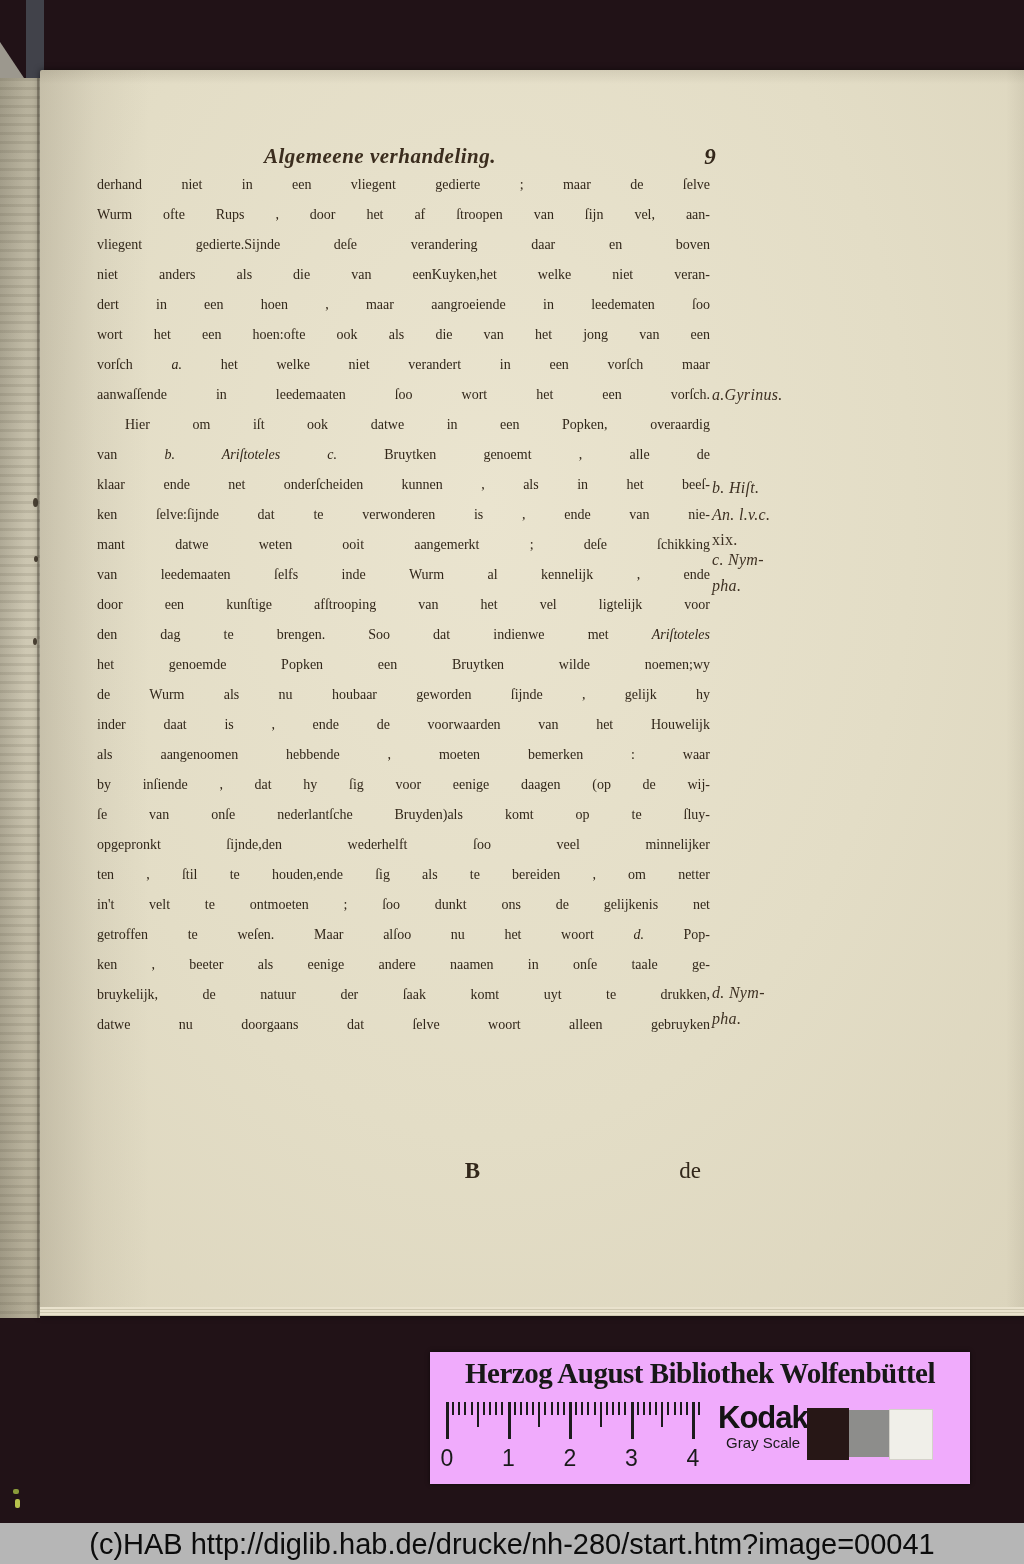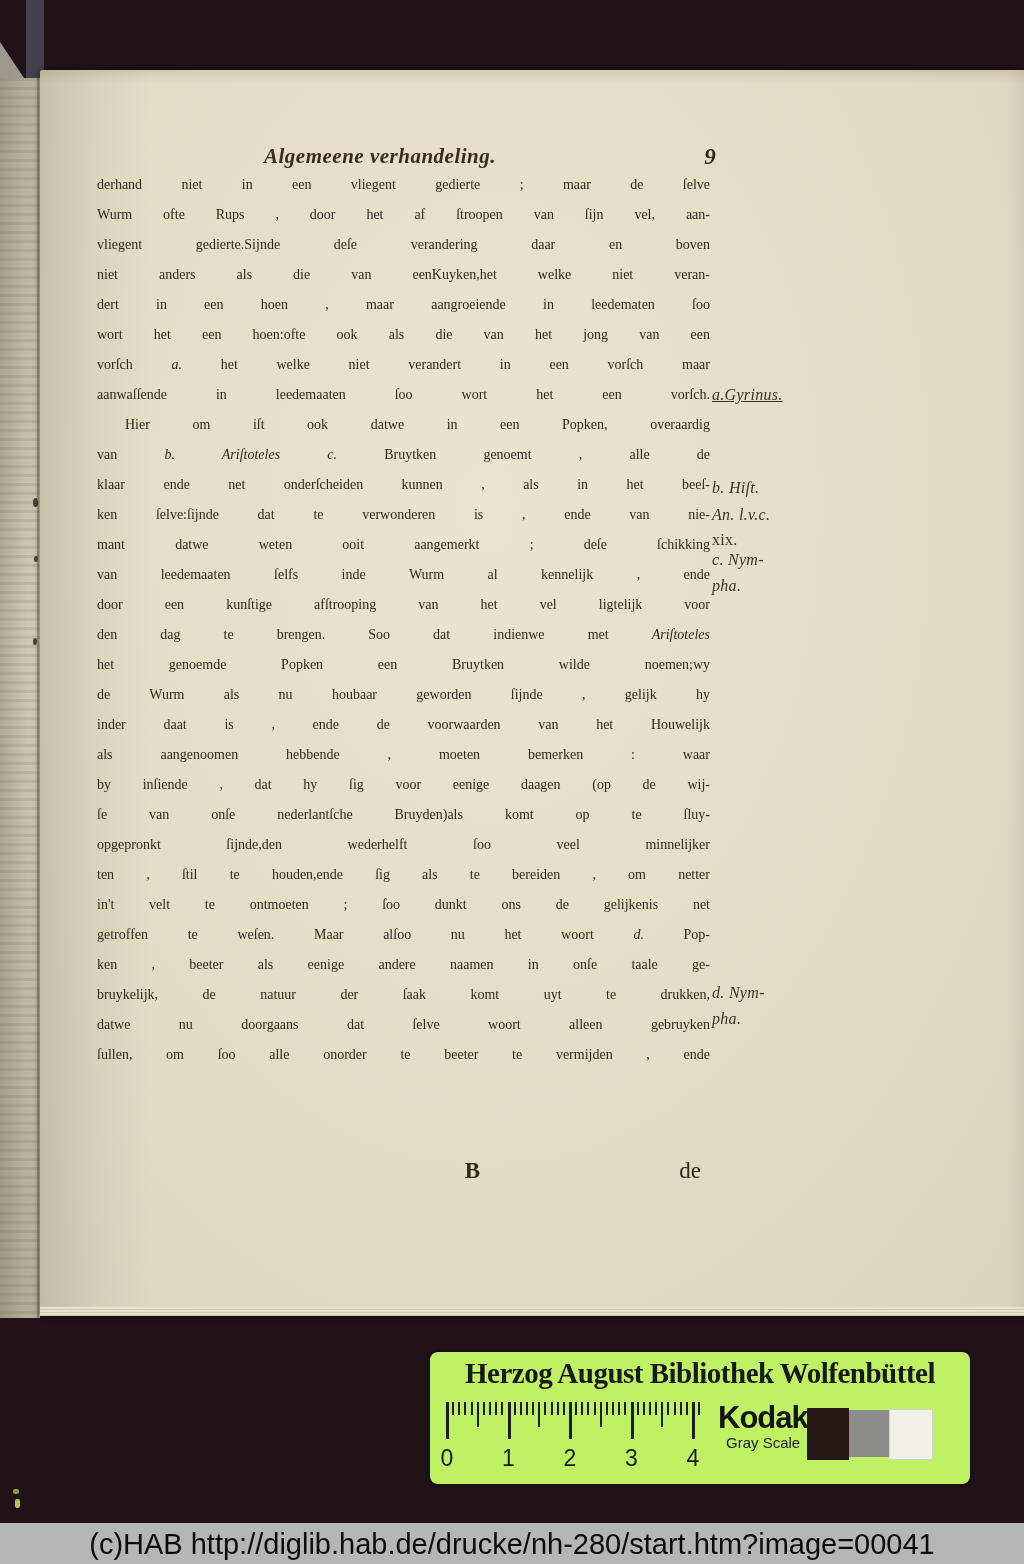--- a/index.html
+++ b/index.html
@@ -45,21 +45,21 @@
   .mnote{position:absolute;left:0;font-size:16px;color:#3e3123;letter-spacing:.3px;}
   .mnote.it{font-style:italic;}
 
   .signature-line{position:absolute;left:57px;top:1088px;width:613px;height:30px;
     font-size:23px;color:#32271a;}
   .sig-b{position:absolute;left:60%;font-weight:bold;}
   .sig-catch{position:absolute;left:95%;}
 
   
   .label{position:absolute;left:430px;top:1352px;width:540px;height:132px;
-    background:#bef264;border-radius:8px;box-shadow:0 0 4px rgba(0,0,0,.6);}
+    background:#f0abfc;border-radius:0;box-shadow:0 0 4px rgba(0,0,0,.6);}
   .label-title{position:absolute;left:0;top:5px;width:100%;text-align:center;
     font-family:"Liberation Serif",serif;font-weight:bold;font-size:29px;color:#181818;
     letter-spacing:-.5px;}
   .ruler-ticks{position:absolute;left:16px;top:50px;width:275px;height:42px;}
   .tick{position:absolute;top:0;background:#1c1c1c;}
   .t-maj{width:3px;height:37px;}
   .t-mid{width:2px;height:25px;}
   .t-min{width:2px;height:13px;}
   .ruler-numbers{position:absolute;left:16px;top:93px;width:275px;height:28px;
     font-family:"Liberation Sans","DejaVu Sans",sans-serif;font-size:23px;color:#1a1a1a;}
@@ -123,25 +123,24 @@
         <div class="tline"><span>als aangenoomen hebbende , moeten bemerken : waar</span></div>
         <div class="tline"><span>by inſiende , dat hy ſig voor eenige daagen (op de wij-</span></div>
         <div class="tline"><span>ſe van onſe nederlantſche Bruyden)als komt op te ſluy-</span></div>
         <div class="tline"><span>opgepronkt ſijnde,den wederhelft ſoo veel minnelijker</span></div>
         <div class="tline"><span>ten , ſtil te houden,ende ſig als te bereiden , om netter</span></div>
         <div class="tline"><span>in't velt te ontmoeten ; ſoo dunkt ons de gelijkenis net</span></div>
         <div class="tline"><span>getroffen te weſen. Maar alſoo nu het woort </span><span class="it">d.</span><span> Pop-</span></div>
         <div class="tline"><span>ken , beeter als eenige andere naamen in onſe taale ge-</span></div>
         <div class="tline"><span>bruykelijk, de natuur der ſaak komt uyt te drukken,</span></div>
         <div class="tline"><span>datwe nu doorgaans dat ſelve woort alleen gebruyken</span></div>
-        <div class="tline"><span>ſullen, om ſoo alle onorder te beeter te vermijden , ende</span></div>
       </div>
 
     <div class="margin-notes" id="margin-notes">
-        <div class="mnote it" style="top: 316px; text-decoration: underline;">a.Gyrinus.</div>
+        <div class="mnote it" style="top: 316px;">a.Gyrinus.</div>
         <div class="mnote it" style="top: 409px;">b. Hiſt.</div>
         <div class="mnote it" style="top: 436px;">An. l.v.c.</div>
         <div class="mnote" style="top: 461px;">xix.</div>
         <div class="mnote it" style="top: 481px;">c. Nym-</div>
         <div class="mnote it" style="top: 507px;">pha.</div>
         <div class="mnote it" style="top: 914px;">d. Nym-</div>
         <div class="mnote it" style="top: 940px;">pha.</div>
       </div>
 
     <div class="signature-line">

